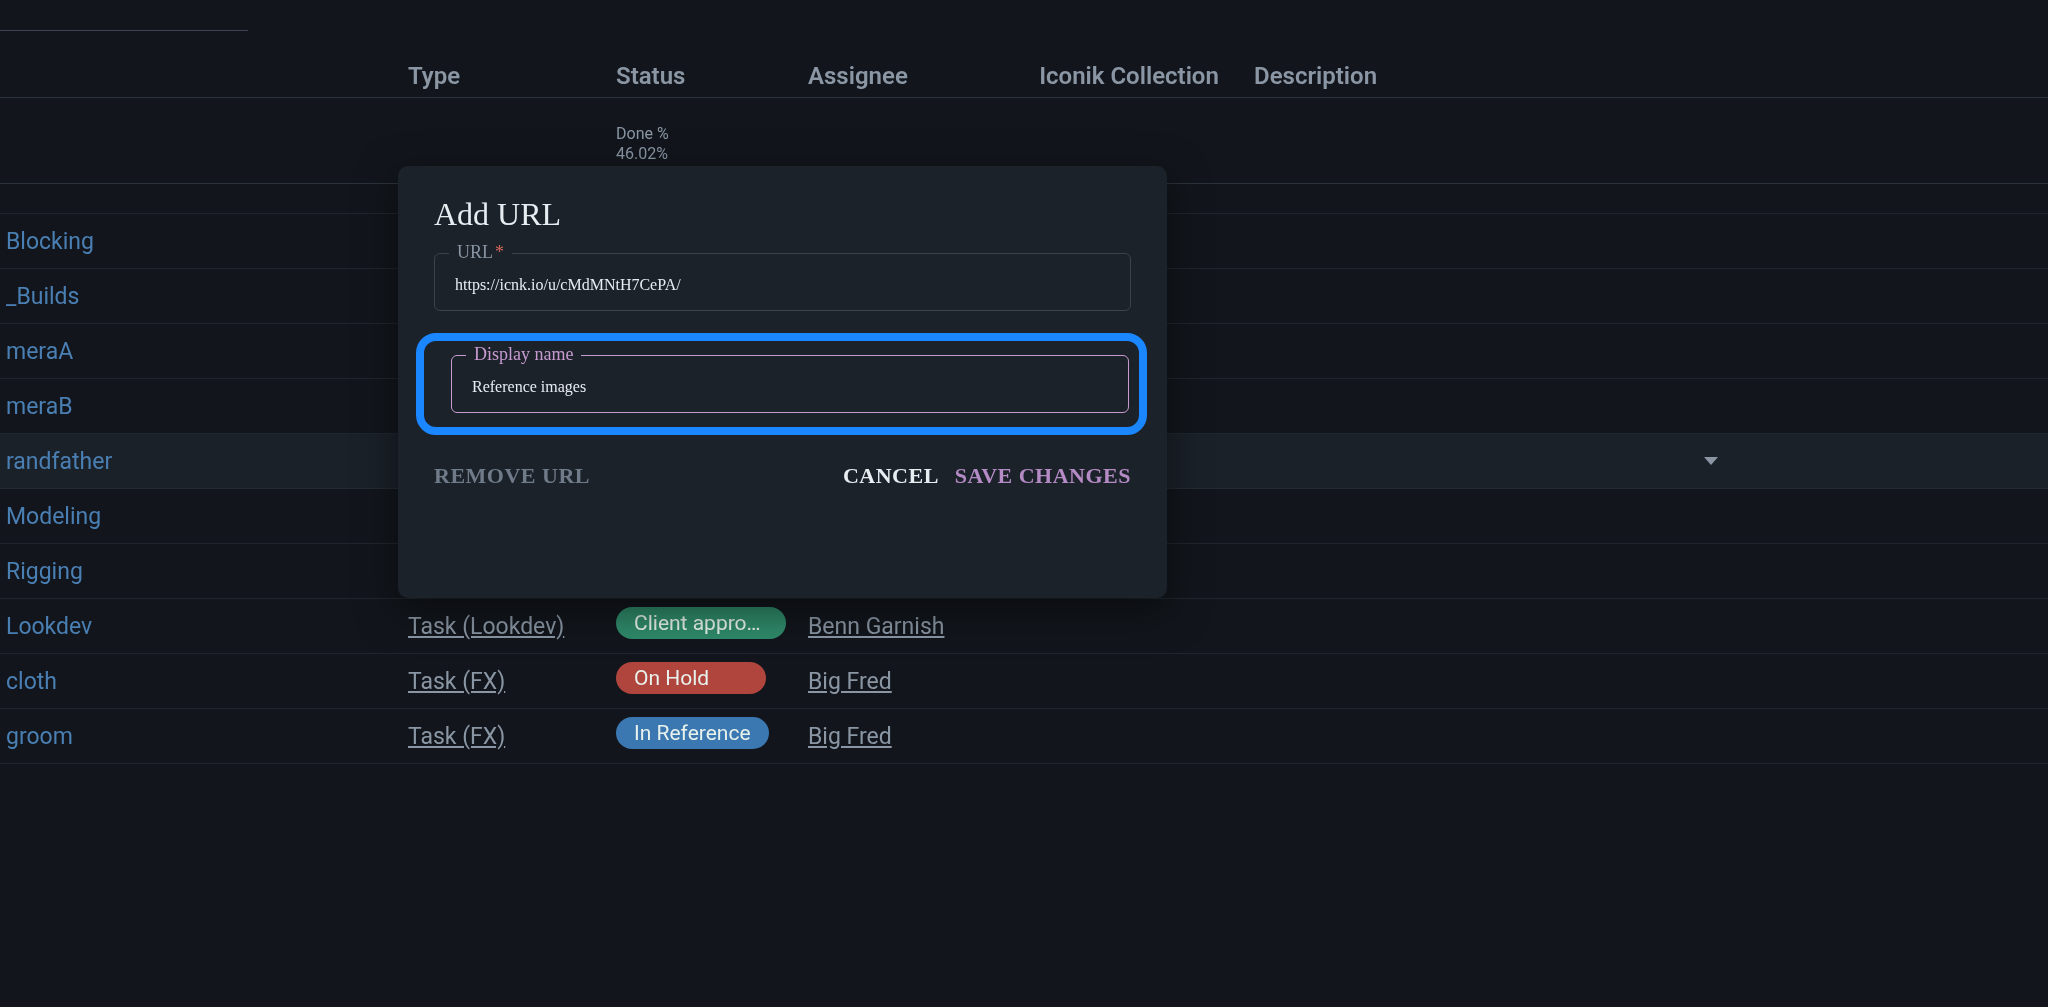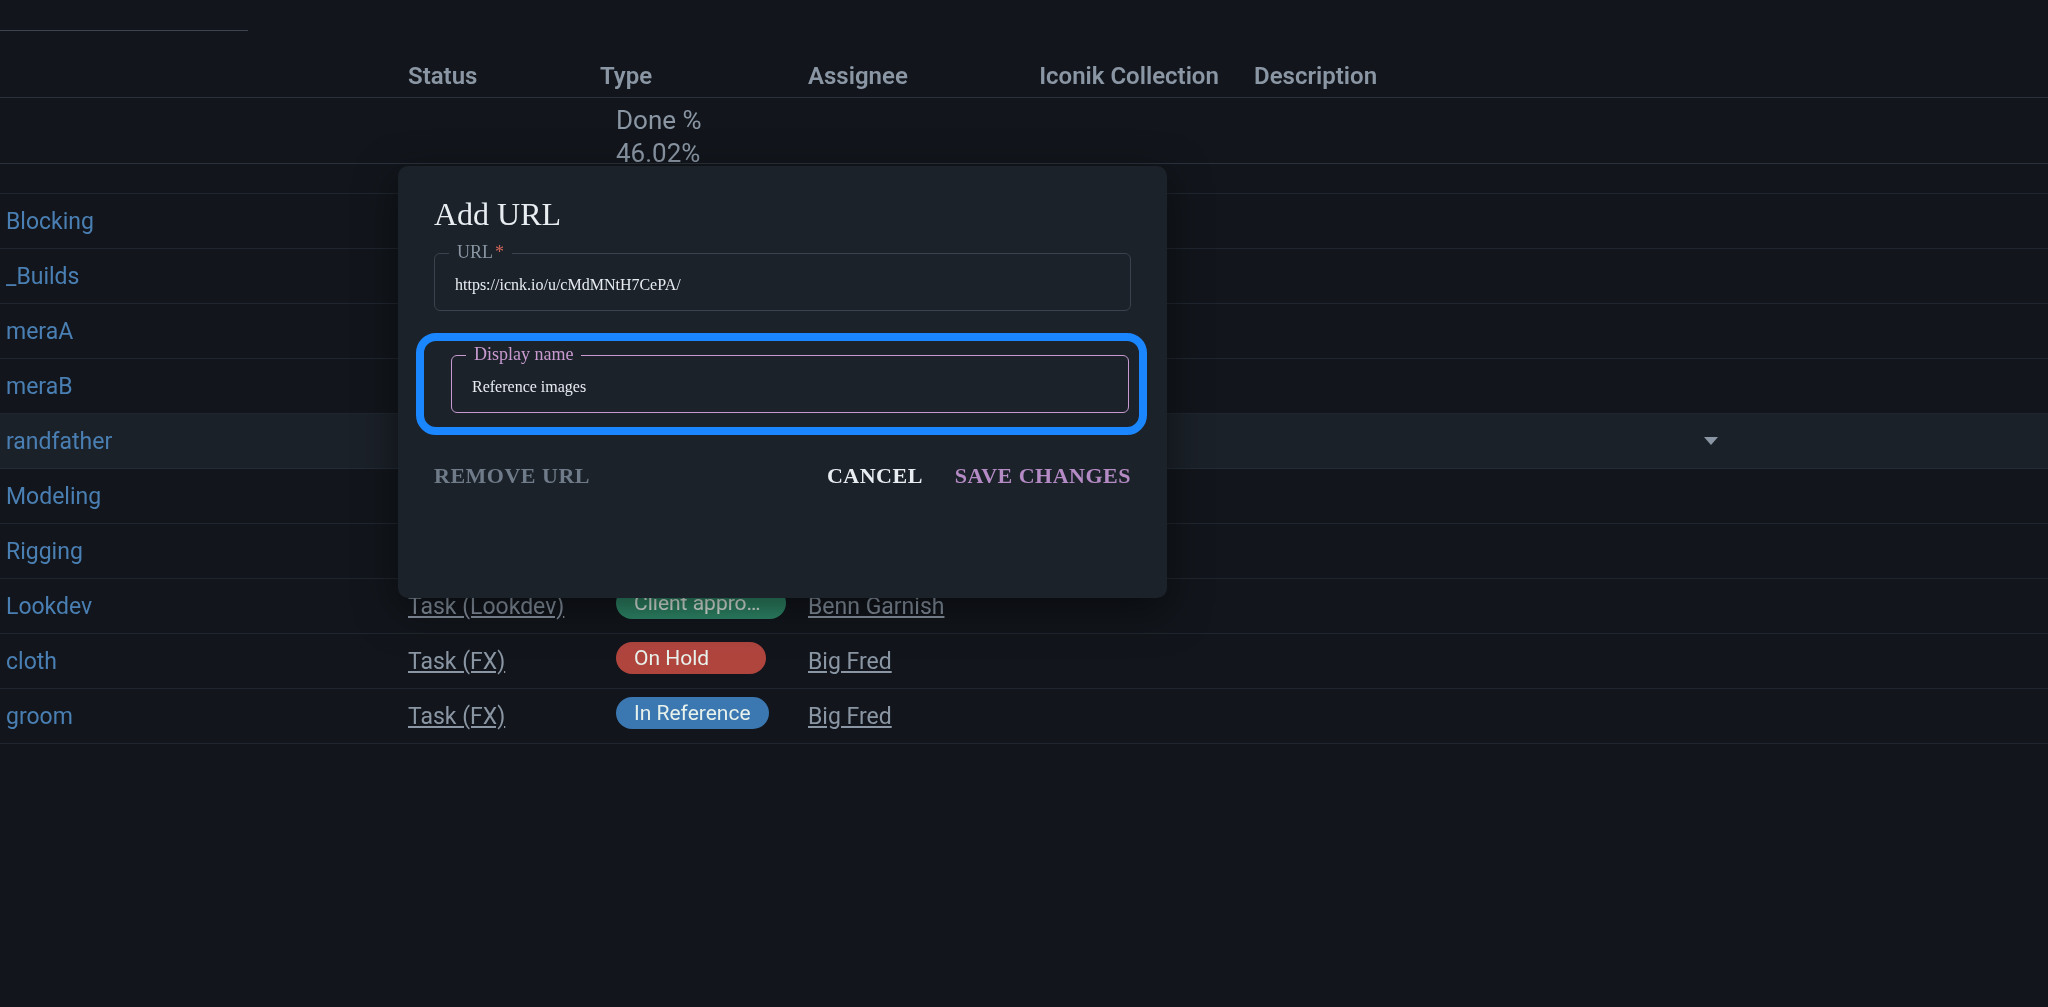--- a/index.html
+++ b/index.html
@@ -57,21 +57,22 @@
   .col-iconik { flex: 0 0 250px; text-align: center; }
   .col-desc { flex: 1 1 auto; }
 
   .header-row .cell { padding-top: 62px; }
 
   .summary-row {
     display: flex;
     height: 66px;
     border-bottom: 1px solid var(--border);
     color: var(--text-dim);
-    font-size: 26px;
+    font-size: 16px;
+    margin-top: 20px;
   }
   .summary-row .col-status { padding-top: 6px; line-height: 1.25; }
 
   .data-row {
     display: flex;
     align-items: center;
     height: 55px;
     border-bottom: 1px solid rgba(42,50,60,0.6);
     font-size: 23px;
     background: var(--bg);
@@ -167,21 +168,21 @@
     border-radius: 20px;
     padding: 14px 10px 14px 10px;
     margin-left: -18px;
     margin-right: -16px;
     margin-bottom: 28px;
   }
 
   .modal-actions {
     display: flex;
     align-items: center;
-    gap: 32px;
+    gap: 16px;
     font-size: 22px;
     font-weight: 600;
     letter-spacing: 0.5px;
   }
   .btn-remove { color: var(--text-muted); cursor: pointer; }
   .spacer { flex: 1; }
   .btn-cancel { color: var(--text-white); cursor: pointer; }
   .btn-save { color: var(--save-purple); cursor: pointer; }
 
   .top-divider {
@@ -192,22 +193,22 @@
   }
 </style>
 </head>
 <body>
 
 <div class="top-divider"></div>
 
 <div class="table">
   <div class="header-row">
     <div class="cell col-name"></div>
+    <div class="cell col-type">Type</div>
     <div class="cell col-status">Status</div>
-    <div class="cell col-type">Type</div>
     <div class="cell col-assignee">Assignee</div>
     <div class="cell col-iconik">Iconik Collection</div>
     <div class="cell col-desc">Description</div>
   </div>
 
   <div class="summary-row">
     <div class="col-name"></div>
     <div class="col-type"></div>
     <div class="col-status">
       <div>Done %</div>

